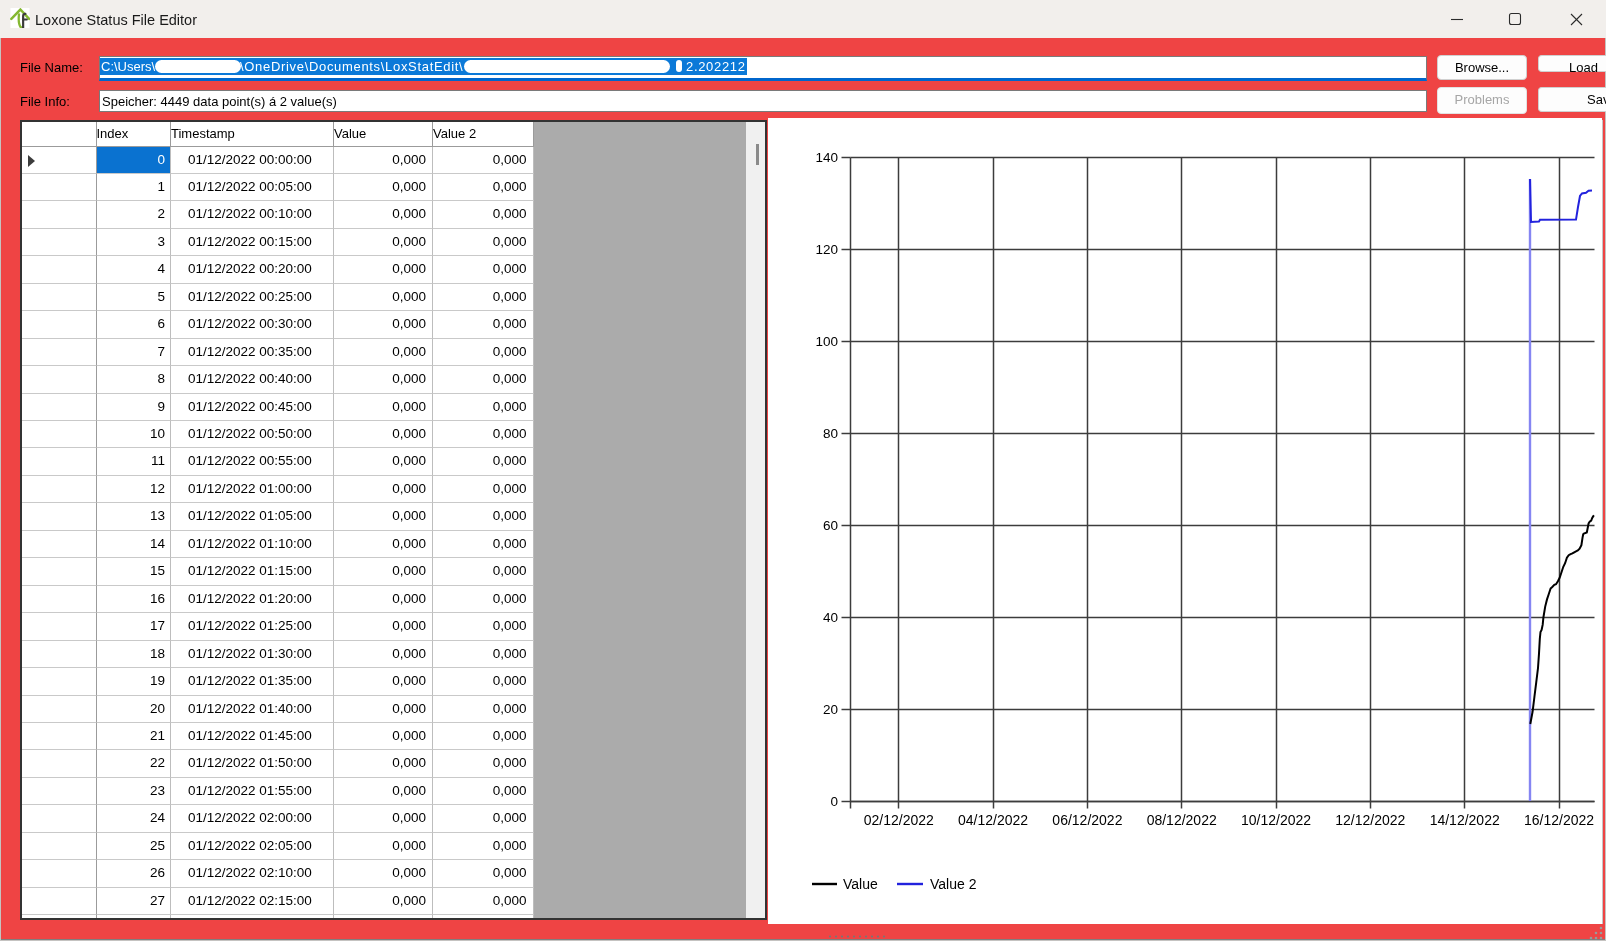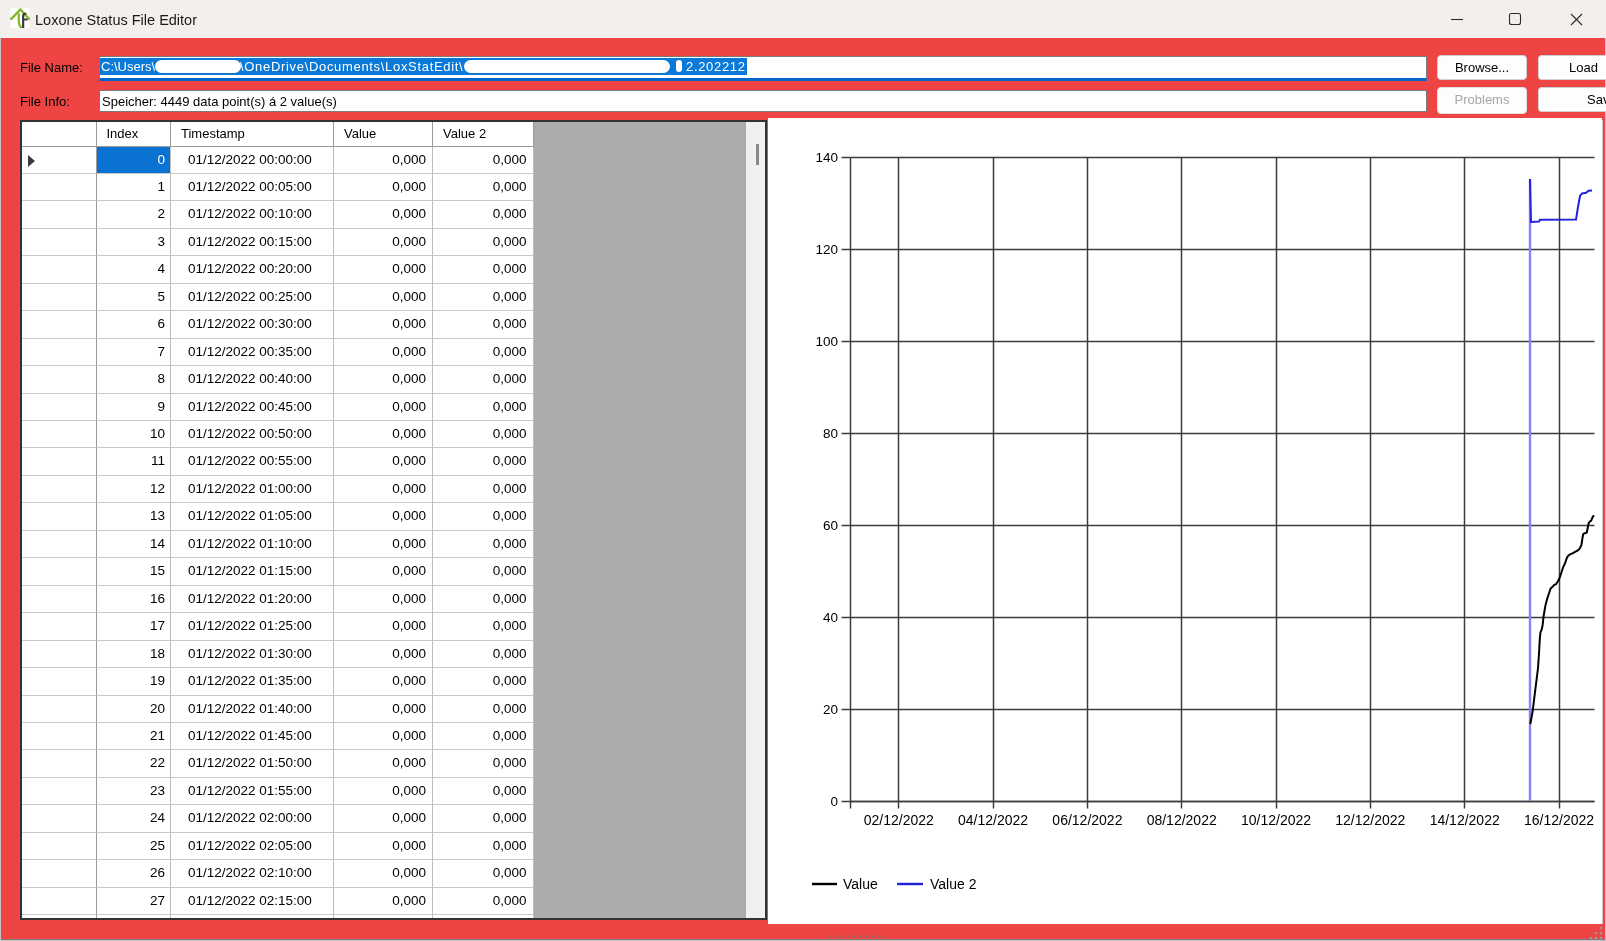--- a/index.html
+++ b/index.html
@@ -12,21 +12,21 @@
 .appicon{position:absolute;left:10px;top:8px;width:20px;height:20px}
 .lbl{position:absolute;font-size:13px;color:#000}
 .tb{position:absolute;background:#fff;border:1px solid #7a7a7a}
 .btn{position:absolute;background:#fdfdfd;border:1px solid #d0d0d0;border-radius:4px;
  font-size:13px;text-align:center;color:#000}
 
 .grid{position:absolute;left:20px;top:120px;width:747px;height:800px;background:#ababab;
  border:2px solid #333;display:flex;flex-direction:column}
 .ghead{display:flex;height:24.5px;background:#fff;flex:none}
 .ghead .hc{border-right:1px solid #9b9b9b;border-bottom:1px solid #9b9b9b;line-height:23px;
- padding-left:10px;background:#fff}
+ background:#fff}
 .gbody{flex:1;overflow:hidden;position:relative}
 .trow{display:flex;height:27.46px}
 .c{border-right:1px solid #bdbdbd;border-bottom:1px solid #c9c9c9;background:#fff;
  line-height:26.4px;white-space:nowrap;overflow:hidden;font-size:13.5px}
 .rh{width:74.5px;flex:none;position:relative;border-right:1px solid #9b9b9b}
 .hrh{width:74.5px;flex:none}
 .ci,.hci{width:74.5px;flex:none}
 .ct,.hct{width:163px;flex:none}
 .cv,.hcv{width:99px;flex:none}
 .cv2,.hcv2{width:100.5px;flex:none}
@@ -66,21 +66,21 @@
 <div style="position:absolute;left:100px;top:57.5px;width:647px;height:17.5px;background:#0b79d8"></div>
 <div style="position:absolute;left:101px;top:59px;color:#fff;font-size:13px">C:\Users\</div>
 <div style="position:absolute;left:240px;top:59px;color:#fff;font-size:13px;letter-spacing:0.68px">\OneDrive\Documents\LoxStatEdit\</div>
 <div style="position:absolute;left:686px;top:59px;color:#fff;font-size:13px;letter-spacing:0.68px">2.202212</div>
 <div style="position:absolute;left:155px;top:59.5px;width:86px;height:13.5px;background:#fff;border-radius:7px"></div>
 <div style="position:absolute;left:464px;top:59.5px;width:206px;height:13.5px;background:#fff;border-radius:7px"></div>
 <div style="position:absolute;left:676px;top:60px;width:6px;height:12px;background:#fff;border-radius:3px"></div>
 <div class="tb" style="left:99px;top:89.5px;width:1328px;height:22px"></div>
 <div class="lbl" style="left:102px;top:94px">Speicher: 4449 data point(s) á 2 value(s)</div>
 <div class="btn" style="left:1437px;top:55px;width:90px;height:25px;line-height:23px">Browse...</div>
-<div class="btn" style="left:1538px;top:55px;width:68px;height:25px;line-height:23px;border-radius:4px 0 0 4px;border-right:none;text-align:left;padding-left:30px">Load</div>
+<div class="btn" style="left:1538px;top:55px;width:68px;height:17px;line-height:23px;border-radius:4px 0 0 4px;border-right:none;text-align:left;padding-left:30px">Load</div>
 <div class="btn" style="left:1437px;top:87px;width:90px;height:27px;line-height:23px;color:#a6a6a6;border-color:#e2e2e2">Problems</div>
 <div class="btn" style="left:1538px;top:87px;width:68px;height:25px;line-height:23px;border-radius:4px 0 0 4px;border-right:none;text-align:left;padding-left:48px">Save</div>
 
 <div class="grid">
  <div class="ghead">
   <div class="hc hrh"></div>
   <div class="hc hci">Index</div>
   <div class="hc hct">Timestamp</div>
   <div class="hc hcv">Value</div>
   <div class="hc hcv2">Value 2</div>

